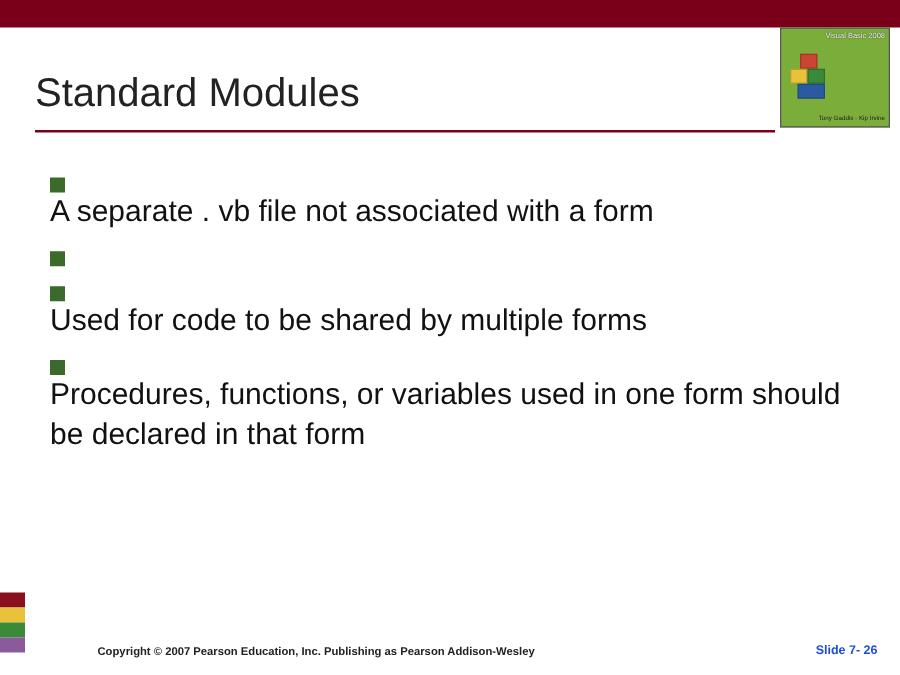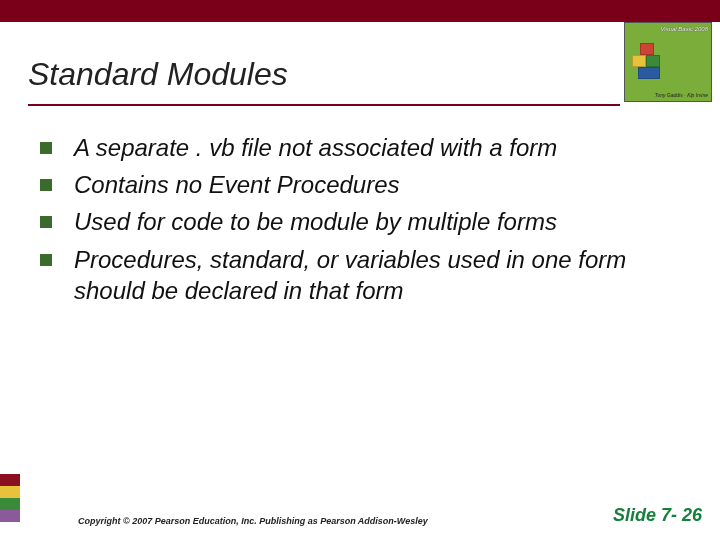--- a/index.html
+++ b/index.html
@@ -1,15 +1,15 @@
 <!DOCTYPE html>
 <html><head>
 <meta charset="utf-8">
 <style>
-  * { margin: 0; padding: 0; box-sizing: border-box; font-style: italic; }
+  * { margin: 0; padding: 0; box-sizing: border-box; }
   html, body { width: 720px; height: 540px; font-family: Arial, Helvetica, sans-serif; background: #fff; }
   .slide {
     position: relative;
     width: 720px;
     height: 540px;
     background: #fff;
   }
   .top-bar {
     width: 100%;
     height: 22px;
@@ -71,20 +71,21 @@
   .content {
     position: absolute;
     top: 132px;
     left: 40px;
     right: 40px;
   }
   .bullet-row {
     display: flex;
     align-items: flex-start;
     margin-bottom: 6px;
+    flex-direction: column;
   }
   .bullet {
     flex: 0 0 12px;
     height: 12px;
     width: 12px;
     background: #3a6b2a;
     margin-top: 10px;
     margin-right: 22px;
   }
   .bullet-text {
@@ -108,23 +109,23 @@
     left: 78px;
     bottom: 14px;
     font-size: 9px;
     color: #222;
     font-weight: bold;
   }
   .slide-num {
     position: absolute;
     right: 18px;
     bottom: 14px;
-    font-size: 18px;
+    font-size: 10px;
     font-weight: bold;
-    color: #15803d;
+    color: #1d4ed8;
   }
 </style>
 </head>
 <body>
 
 <div class="slide">
 
   <div class="top-bar"></div>
 
   <div class="brand-box">
@@ -141,29 +142,28 @@
   <h1 class="title">Standard Modules</h1>
   <div class="title-underline"></div>
 
   <div class="content">
     <div class="bullet-row">
       <div class="bullet"></div>
       <div class="bullet-text">A separate . vb file not associated with a form</div>
     </div>
     <div class="bullet-row">
       <div class="bullet"></div>
-      <div class="bullet-text">Contains no Event Procedures</div>
     </div>
     <div class="bullet-row">
       <div class="bullet"></div>
-      <div class="bullet-text">Used for code to be module by multiple forms</div>
+      <div class="bullet-text">Used for code to be shared by multiple forms</div>
     </div>
     <div class="bullet-row">
       <div class="bullet"></div>
-      <div class="bullet-text">Procedures, standard, or variables used in one form should be declared in that form</div>
+      <div class="bullet-text">Procedures, functions, or variables used in one form should be declared in that form</div>
     </div>
   </div>
 
   <div class="left-stripes">
     <div class="s1"></div>
     <div class="s2"></div>
     <div class="s3"></div>
     <div class="s4"></div>
   </div>
 

